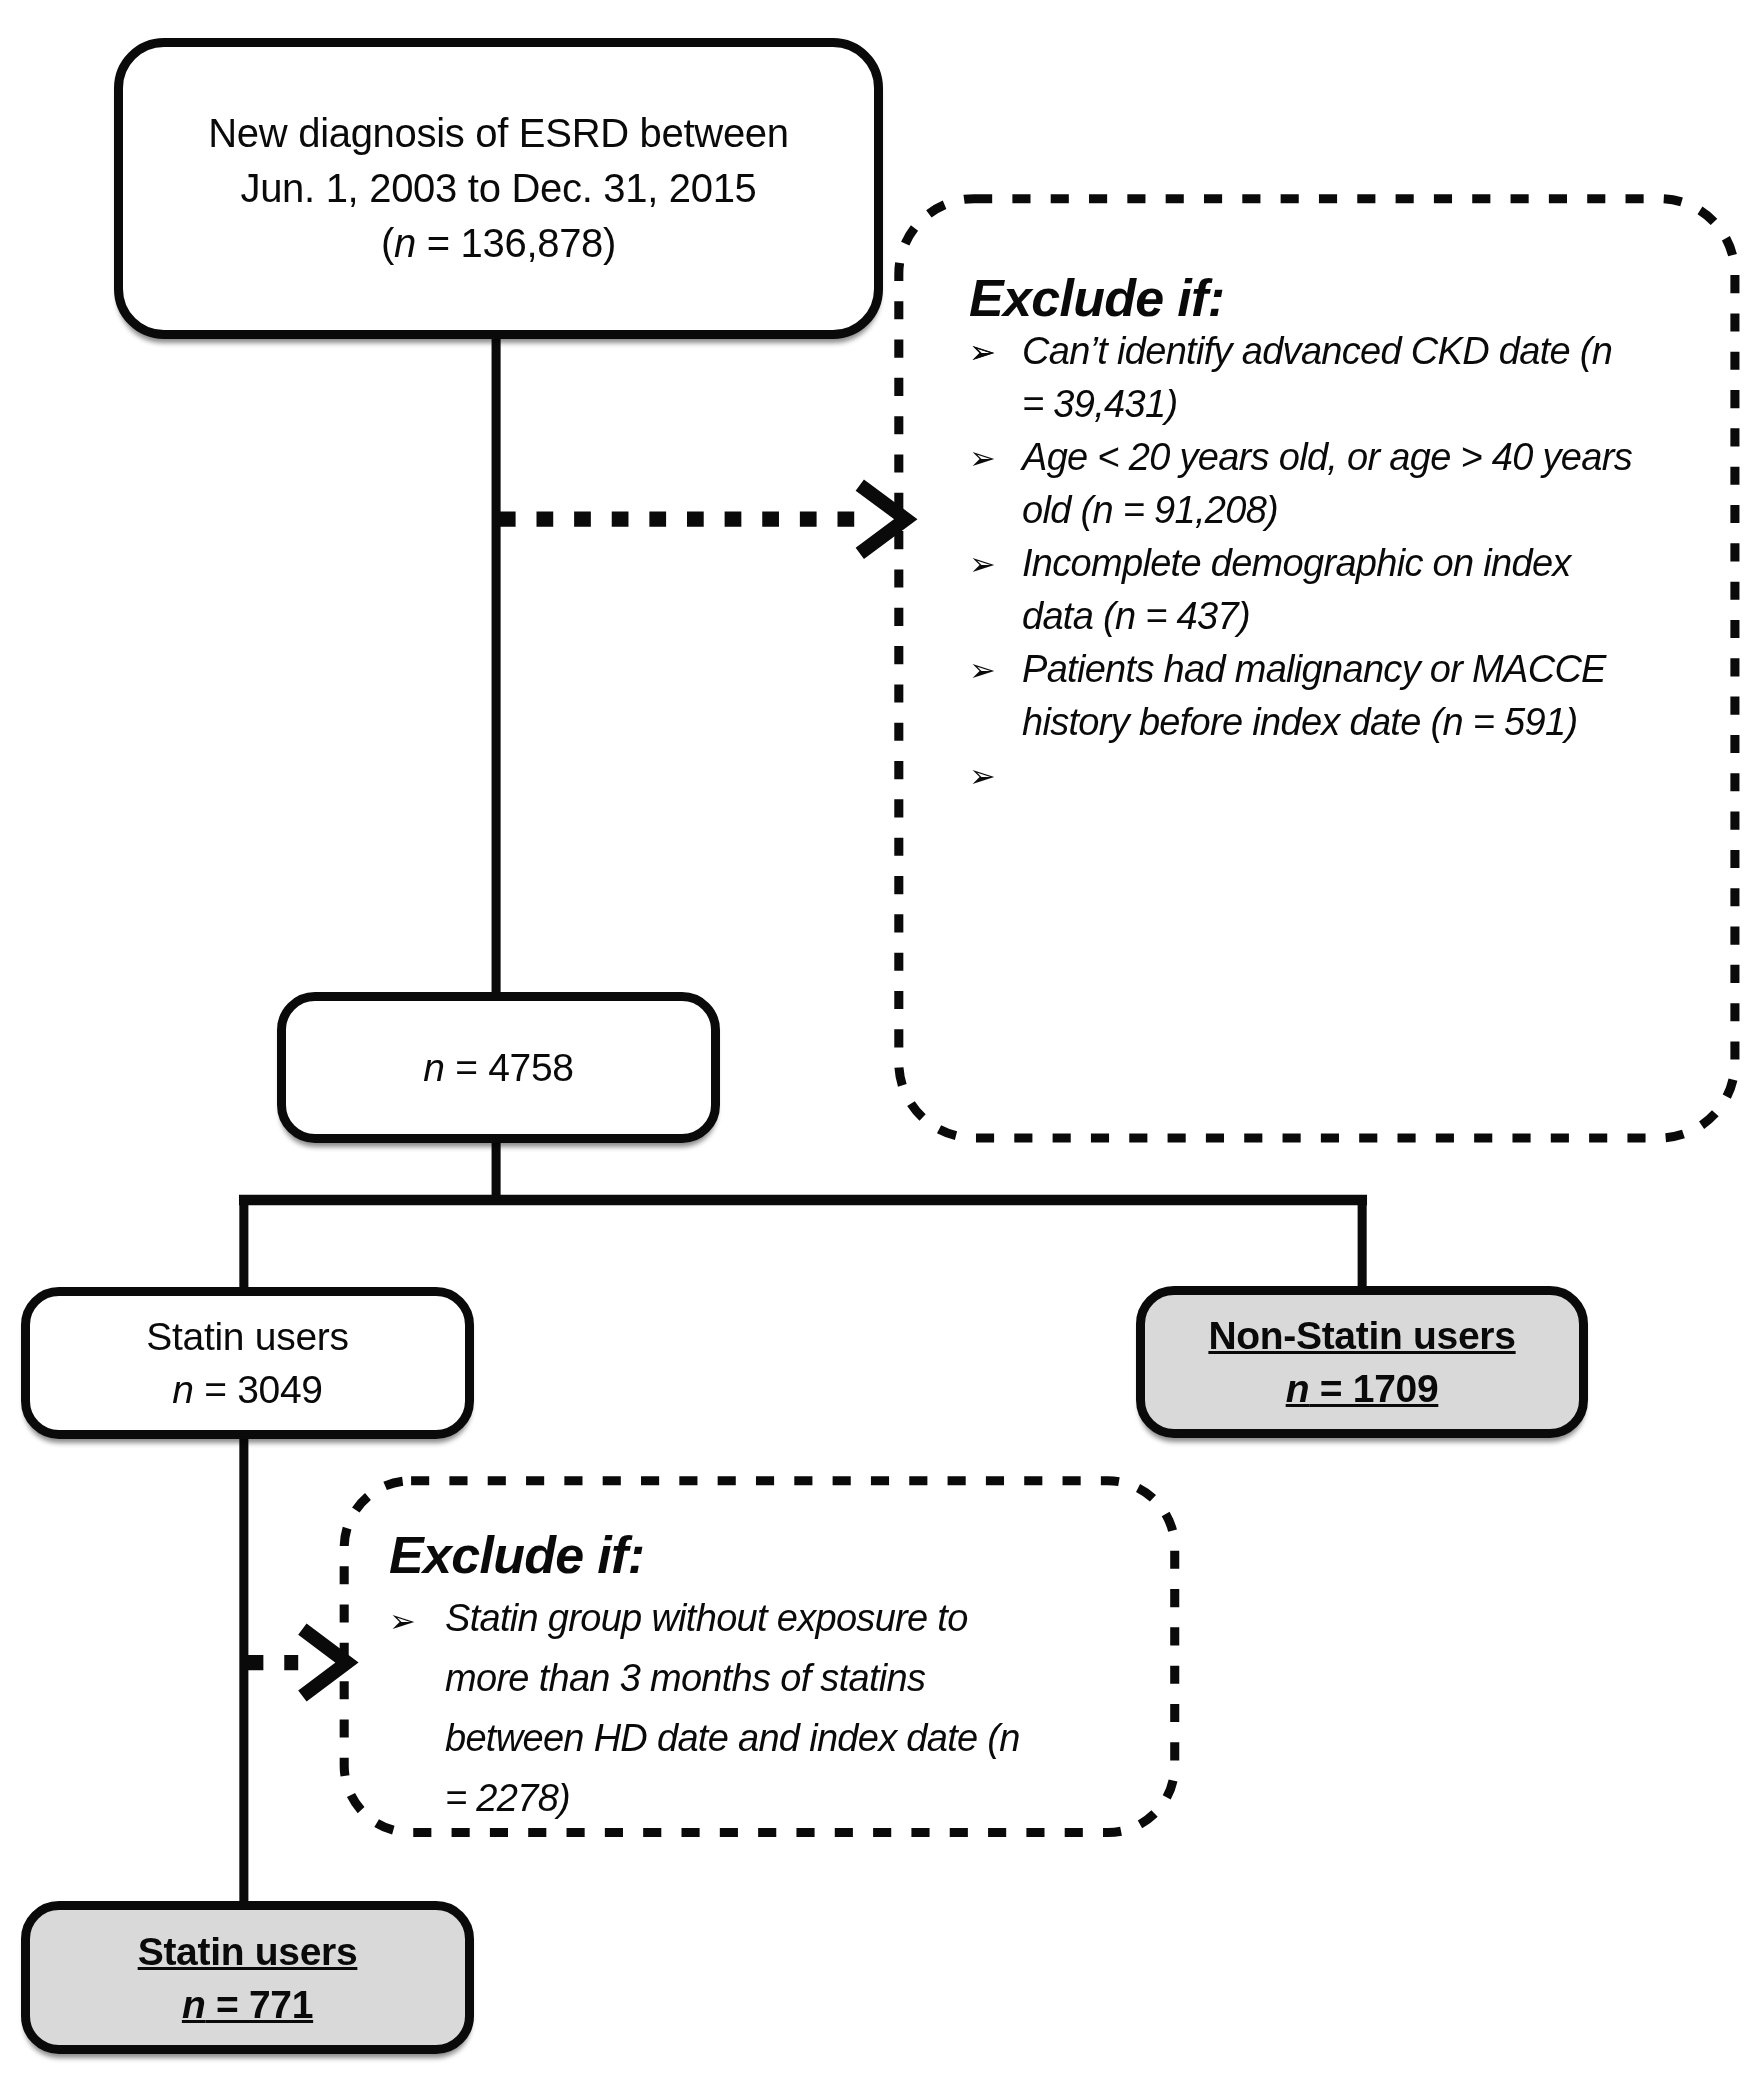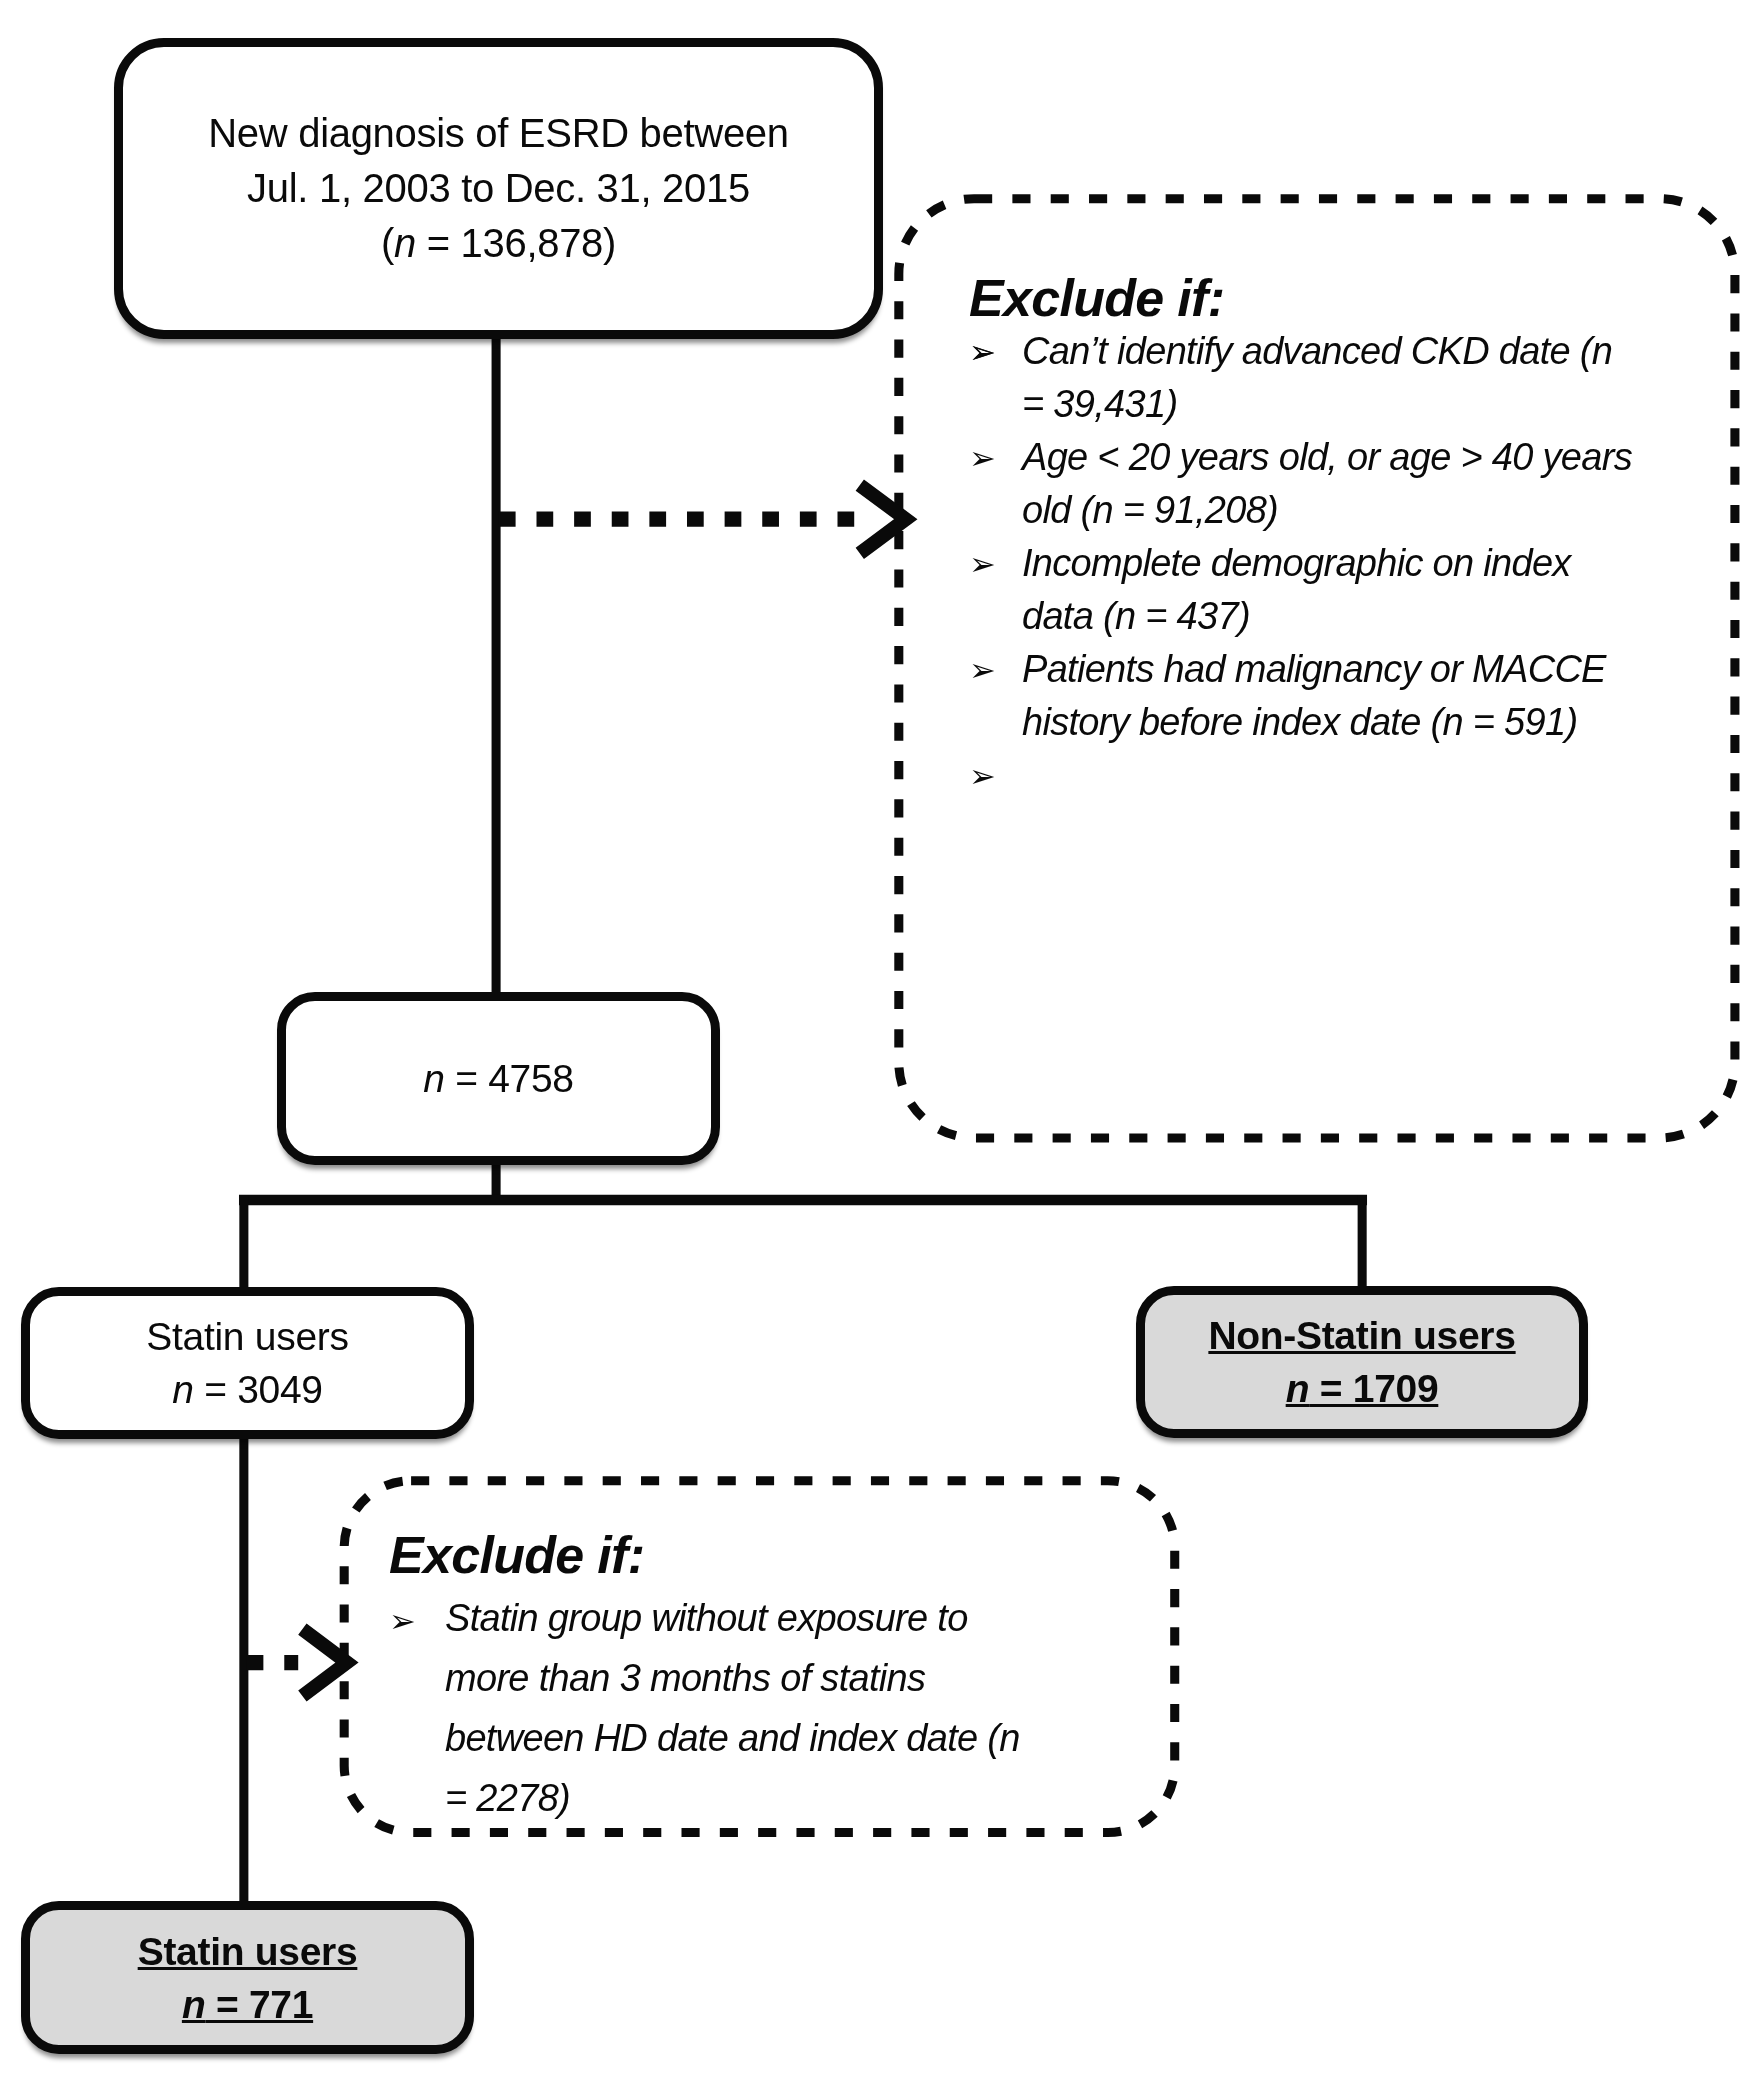--- a/index.html
+++ b/index.html
@@ -24,21 +24,21 @@
     background:var(--box-fill);
     border:9px solid var(--ink);
     border-radius:38px;
     display:flex;flex-direction:column;align-items:center;justify-content:center;
     text-align:center;
     font-size:39px;line-height:55px;letter-spacing:-0.3px;
     box-shadow:0 7px 4.9px -3.5px rgba(0,0,0,0.45);
   }
   .node.gray{background:var(--highlight-fill);font-weight:bold;text-decoration:underline;}
   .node-top{left:114px;top:38px;width:769px;height:301px;border-radius:50px;font-size:40px;}
-  .node-mid{left:277px;top:992px;width:443px;height:173px;text-align:right;}
+  .node-mid{left:277px;top:992px;width:443px;height:151px;text-align:right;}
   .node-statin{left:21px;top:1287px;width:453px;height:152px;line-height:53px;}
   .node-nonstatin{left:1136px;top:1286px;width:452px;height:152px;line-height:53px;}
   .node-final{left:21px;top:1901px;width:453px;height:153px;line-height:53px;}
   .nvar{font-style:italic;}
 
   .exc{position:absolute;z-index:2;font-style:italic;letter-spacing:-0.7px;}
   .exc-heading{font-weight:bold;font-size:52px;line-height:53px;}
   .exc ul{list-style:none;}
   .exc li{position:relative;}
   .exc .bullet{position:absolute;font-style:normal;letter-spacing:0;}
@@ -71,21 +71,21 @@
     <line class="solid" x1="350" y1="2060" x2="350" y2="2734"></line>
 
     <line class="dash-line" x1="716" y1="745" x2="1228" y2="745"></line>
     <polyline class="head" points="1234,696 1300,745 1234,794"></polyline>
     <line class="dash-line" x1="354" y1="2386" x2="428" y2="2386"></line>
     <polyline class="head" points="434,2338 498,2386 434,2434"></polyline>
   </svg>
 
   <div class="node node-top">
     <div>New diagnosis of ESRD between</div>
-    <div>Jul. 1, 2003 to Dec. 31, 2015</div>
+    <div>Jun. 1, 2003 to Dec. 31, 2015</div>
     <div><span>(</span><span class="nvar">n</span><span> = 136,878)</span></div>
   </div>
 
   <div class="node node-mid">
     <div><span class="nvar">n</span><span> = 4758</span></div>
   </div>
 
   <div class="node node-statin">
     <div>Statin users</div>
     <div><span class="nvar">n</span><span> = 3049</span></div>

